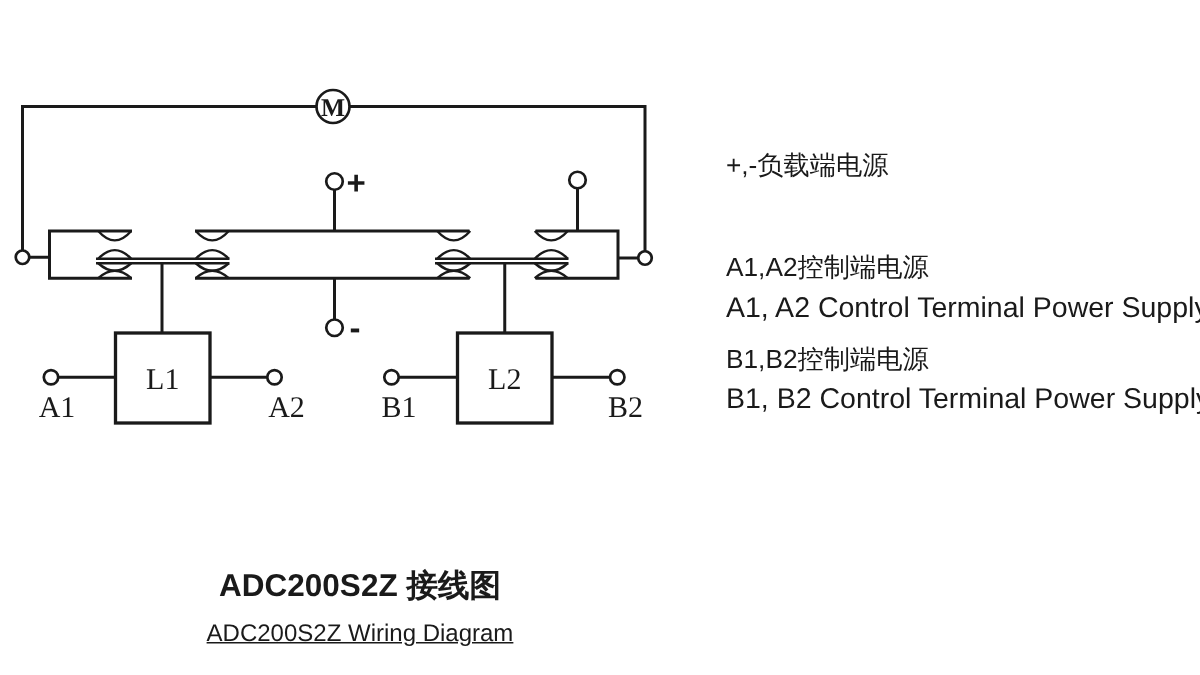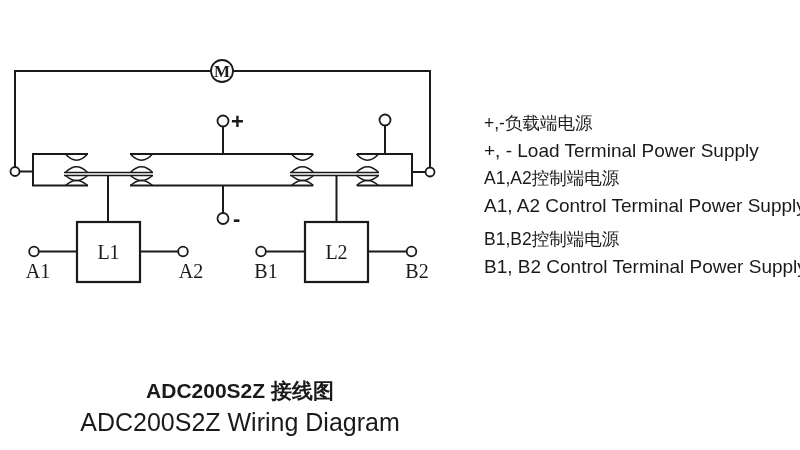--- a/index.html
+++ b/index.html
@@ -6,28 +6,28 @@
   body{
     width:800px;height:450px;background:#ffffff;position:relative;
     overflow:hidden;
     font-family:"Liberation Sans", sans-serif;
     color:#1a1a1a;
   }
   #diagram-svg{position:absolute;left:0;top:0;}
   .legend{position:absolute;left:484px;}
   .legend .zh{font-size:17.5px;line-height:27px;white-space:nowrap;}
   .legend .en{font-size:19px;line-height:27px;white-space:nowrap;}
-  #legend-load{top:110px;}
+  #legend-load{top:97px;text-align:center;}
   #legend-control-a{top:165px;}
   #legend-control-b{top:226px;}
   .title-block{
     position:absolute;left:40px;top:328px;width:400px;text-align:center;
   }
   .title-zh{font-size:21px;font-weight:bold;line-height:30px;margin-top:48px;}
-  .title-en{font-size:25px;line-height:33px;}
+  .title-en{font-size:16px;line-height:33px;text-decoration:underline;}
   svg .wire{stroke:#1a1a1a;stroke-width:2;fill:none;}
   svg .thin{stroke:#1a1a1a;stroke-width:1.6;fill:none;}
   svg .node{stroke:#1a1a1a;stroke-width:1.8;fill:#ffffff;}
   svg .box{stroke:#1a1a1a;stroke-width:2.2;fill:#ffffff;}
   svg .serif-label{font-family:"Liberation Serif", serif;font-size:20px;fill:#1a1a1a;}
   svg .motor-m{font-family:"Liberation Serif", serif;font-size:17px;font-weight:bold;fill:#1a1a1a;}
   svg .sign{font-family:"Liberation Sans", sans-serif;font-size:22px;font-weight:bold;fill:#1a1a1a;}
 </style>
 </head>
 <body>
@@ -144,21 +144,20 @@
 
   <g>
     <circle class="node" cx="411.5" cy="251.5" r="4.8"></circle>
     <line class="wire" x1="368" y1="251.5" x2="406.7" y2="251.5"></line>
     <text class="serif-label" x="417" y="278" text-anchor="middle">B2</text>
   </g>
 </svg>
 
 <div class="legend" id="legend-load">
   <div class="zh">+,-负载端电源</div>
-  <div class="en">+, - Load Terminal Power Supply</div>
 </div>
 <div class="legend" id="legend-control-a">
   <div class="zh">A1,A2控制端电源</div>
   <div class="en">A1, A2 Control Terminal Power Supply</div>
 </div>
 <div class="legend" id="legend-control-b">
   <div class="zh">B1,B2控制端电源</div>
   <div class="en">B1, B2 Control Terminal Power Supply</div>
 </div>
 

